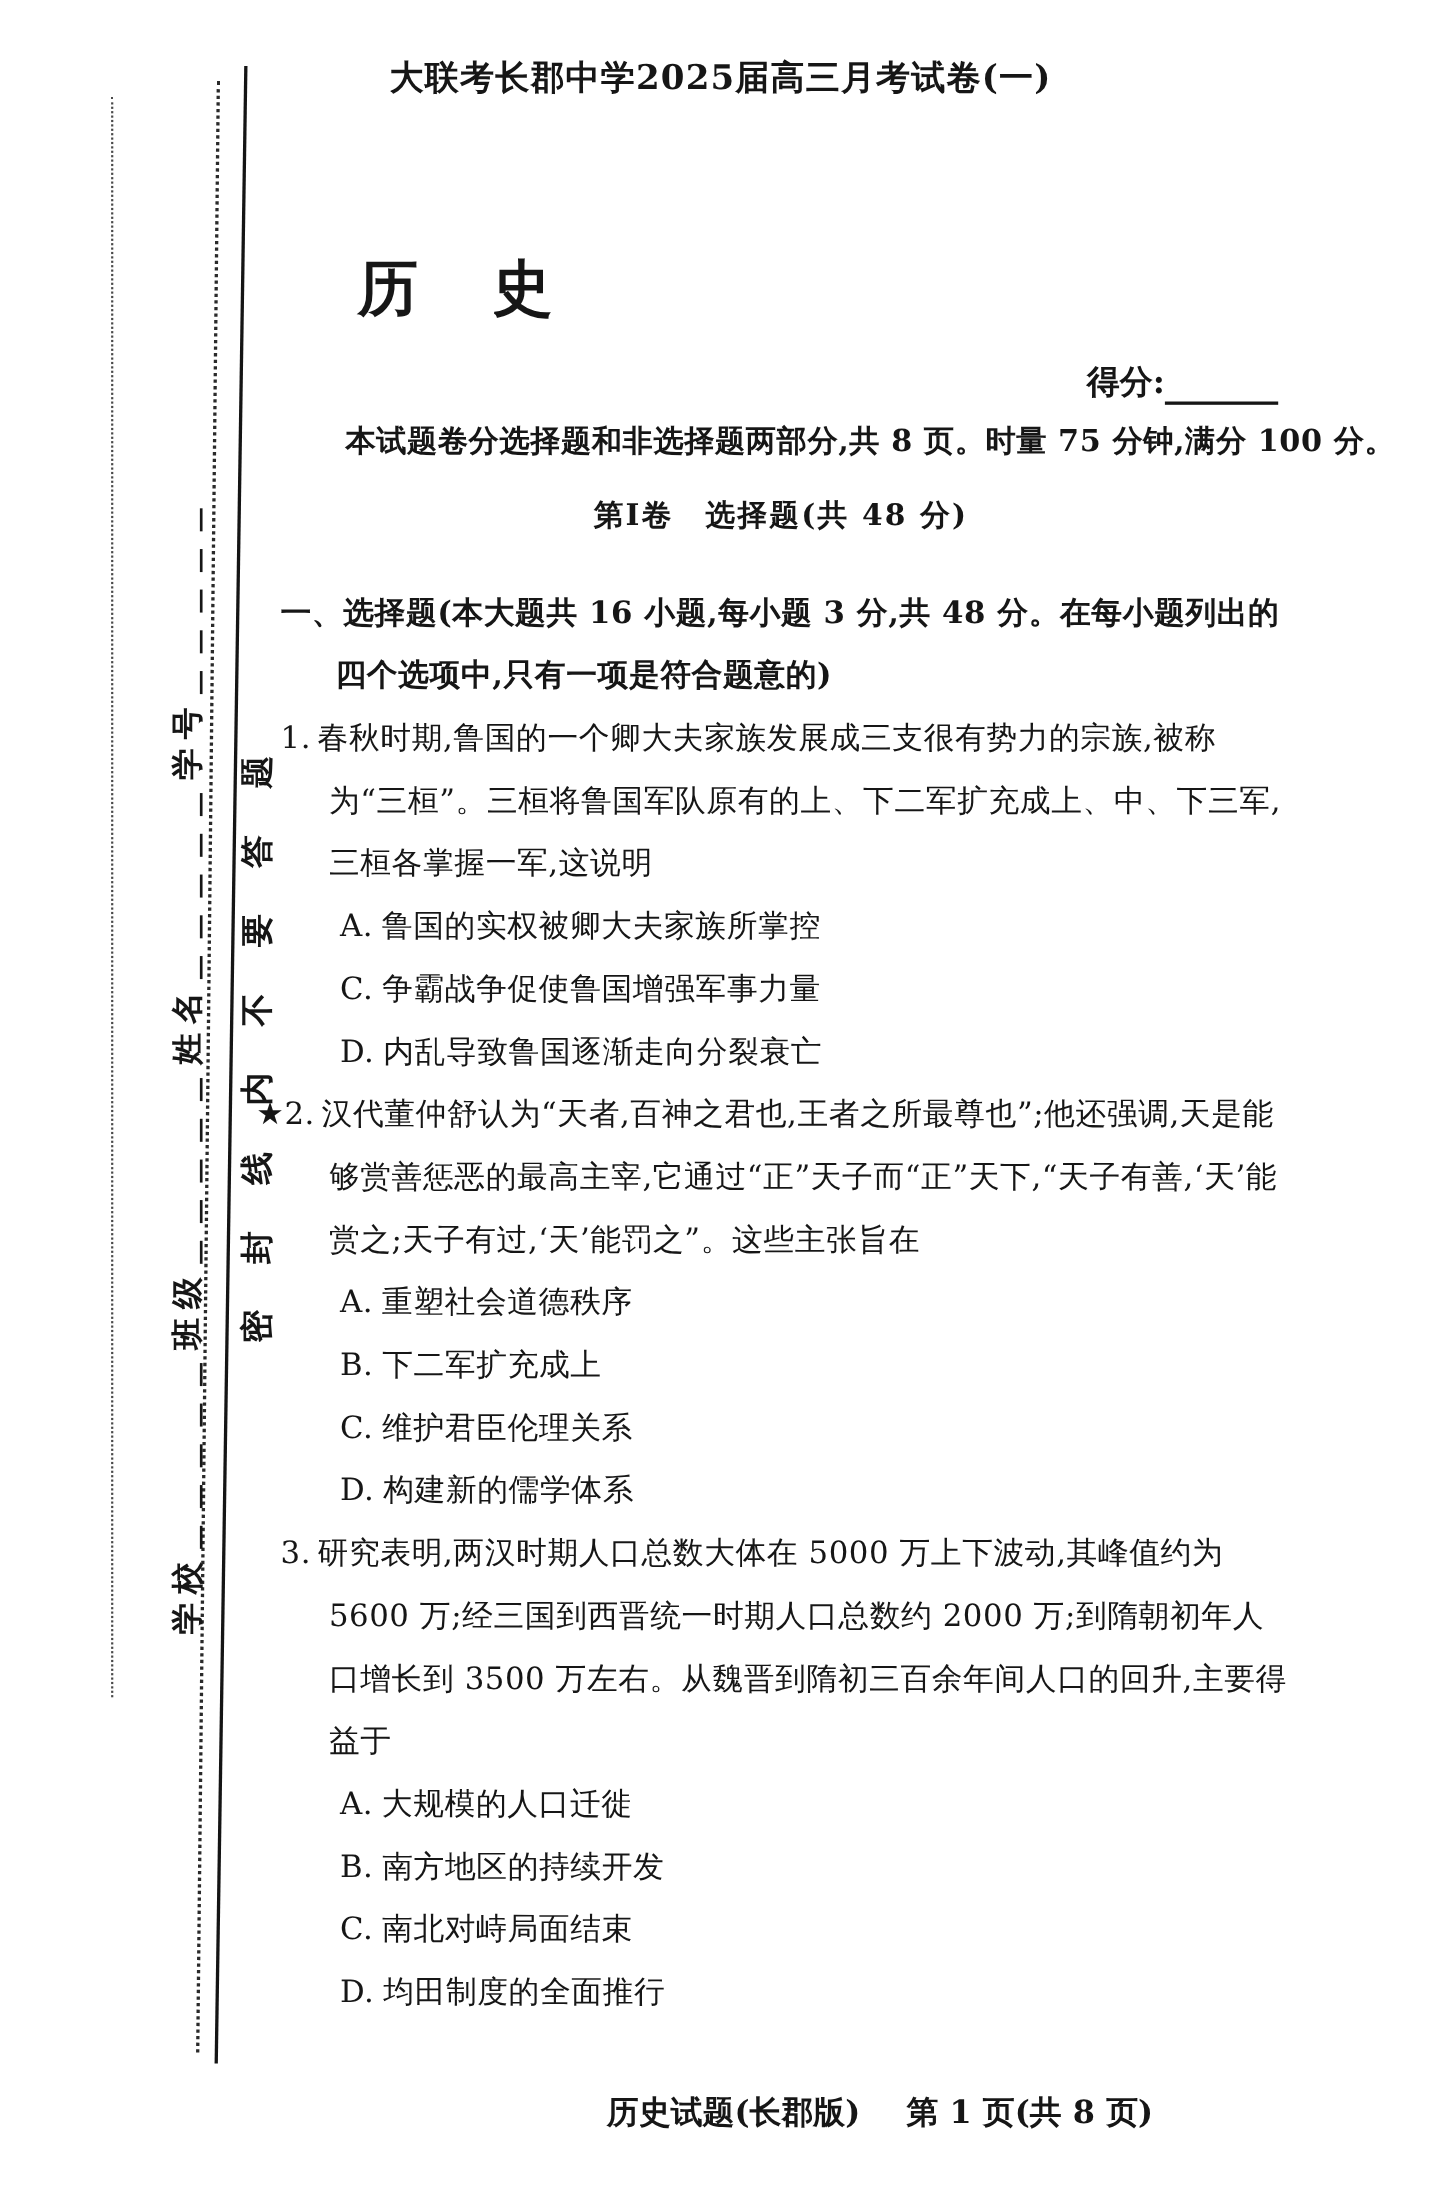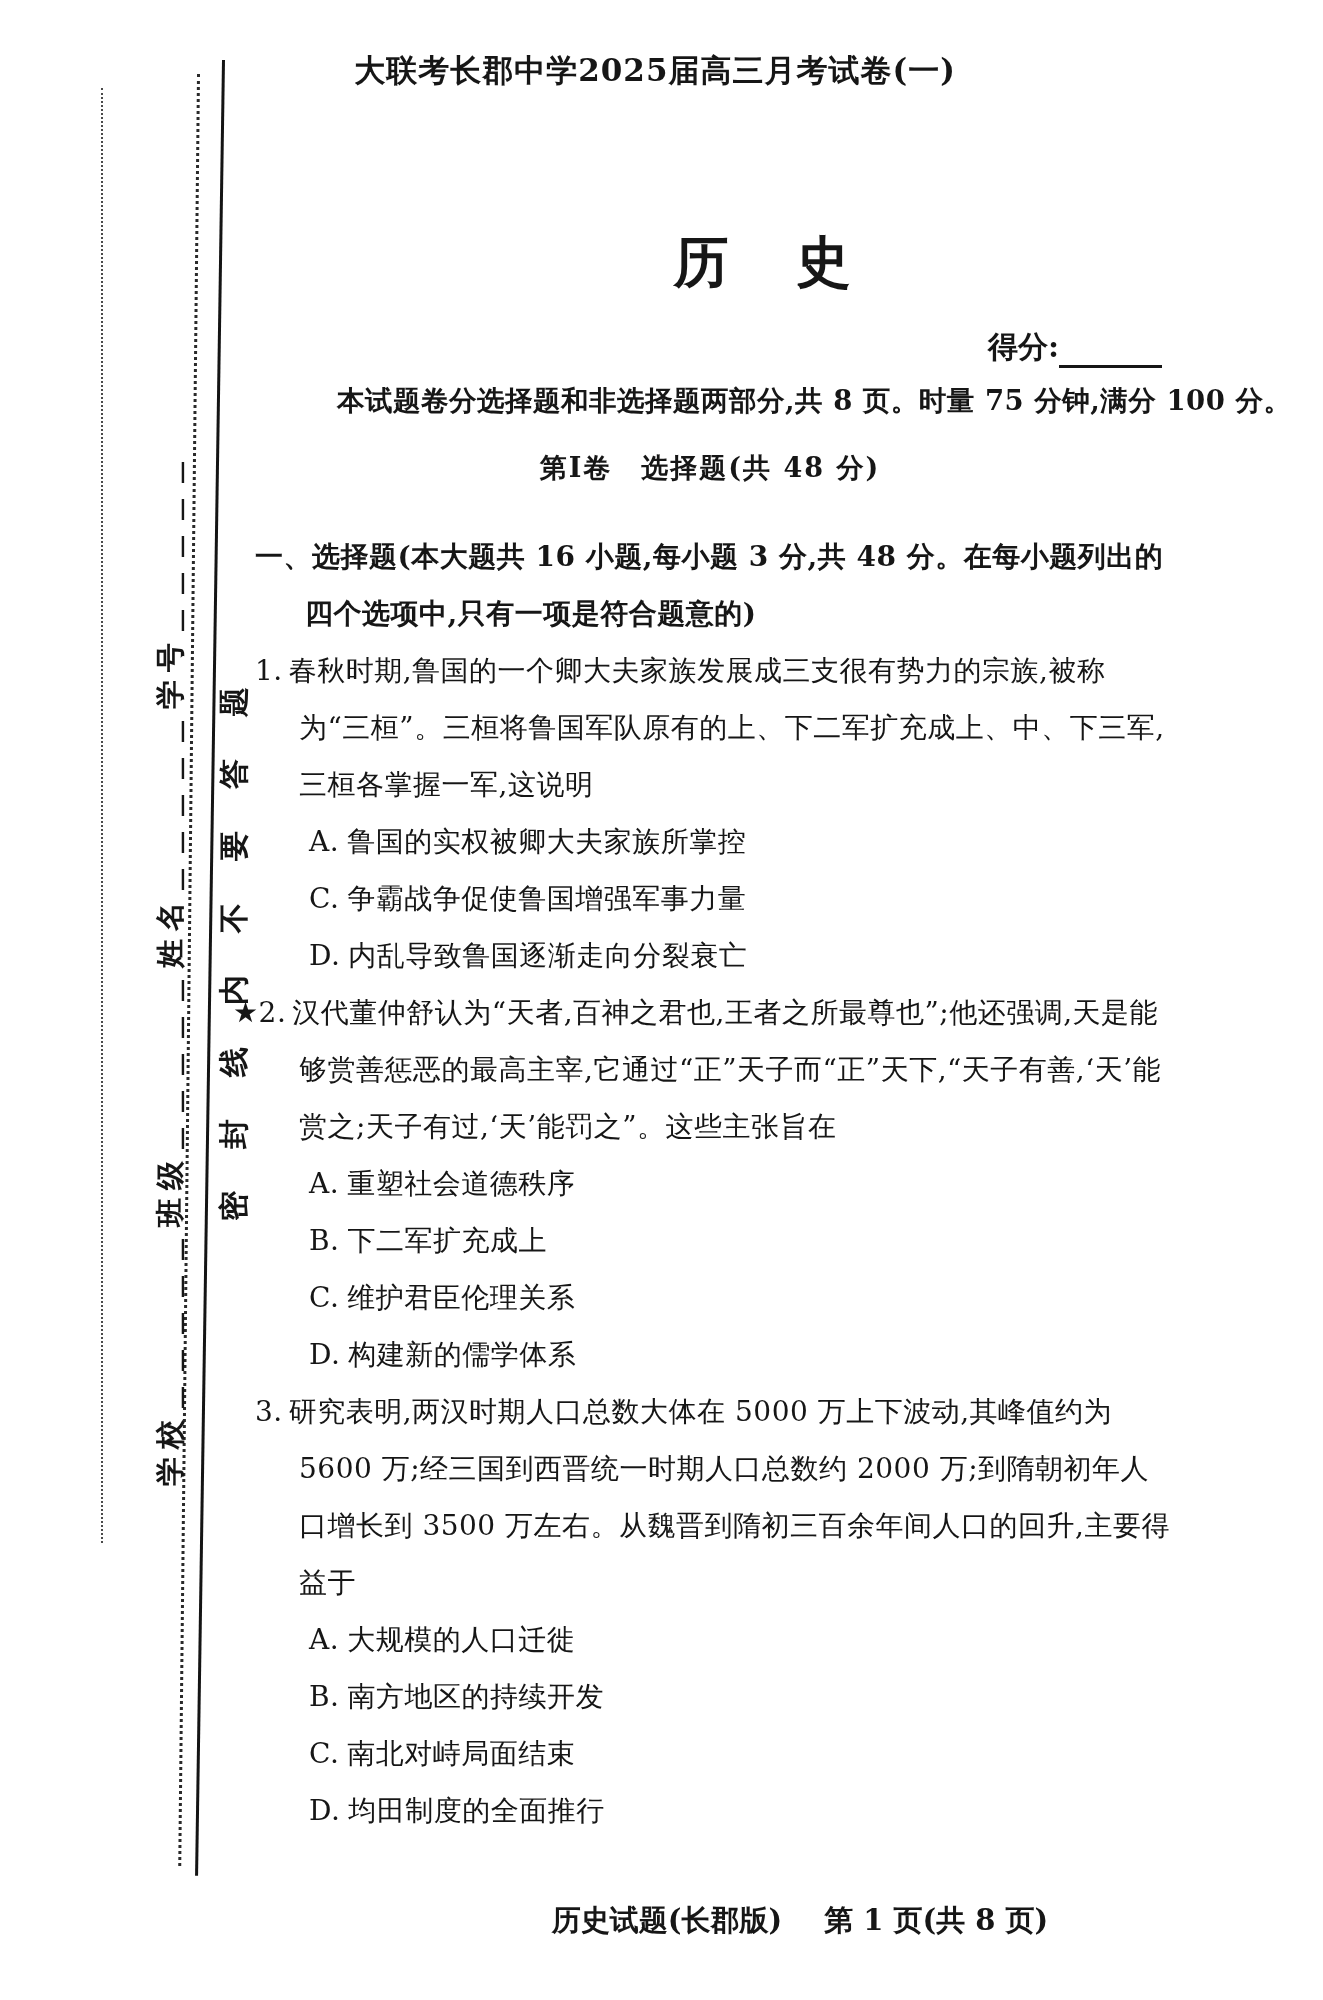--- a/index.html
+++ b/index.html
@@ -21,25 +21,25 @@
   }
   #seal-text{
     position:absolute;left:234px;top:933px;white-space:nowrap;
     transform:translate(-50%,-50%) rotate(-90deg);
     font-size:30px;font-weight:bold;letter-spacing:42px;
   }
 
   
   #title{position:absolute;left:200px;top:50px;width:910px;text-align:center;
     font-size:31px;font-weight:bold;letter-spacing:1px;}
-  #subject{position:absolute;left:325px;top:226px;width:880px;text-align:center;
+  #subject{position:absolute;left:325px;top:226px;width:880px;
     font-size:55px;font-weight:bold;letter-spacing:6px;}
   #score{position:absolute;left:988px;top:327px;font-size:30px;font-weight:bold;}
   .score-line{display:inline-block;width:103px;height:30px;border-bottom:3px solid #161616;vertical-align:bottom;}
-  #instructions{position:absolute;left:265px;top:383px;width:920px;
+  #instructions{position:absolute;left:242px;top:383px;width:920px;
     font-size:27.5px;font-weight:bold;text-indent:72px;white-space:nowrap;letter-spacing:0.5px;}
   #part-heading{position:absolute;left:255px;top:450px;width:910px;text-align:center;
     font-size:27px;font-weight:bold;letter-spacing:2px;}
 
   
   #body-flow{position:absolute;left:255px;top:528px;width:918px;
     font-size:28px;line-height:57px;letter-spacing:0.5px;}
   .section-heading{font-weight:bold;padding-left:50px;text-indent:-50px;}
   .stem{padding-left:44px;text-indent:-44px;}
   .qnum{margin-right:6px;}

